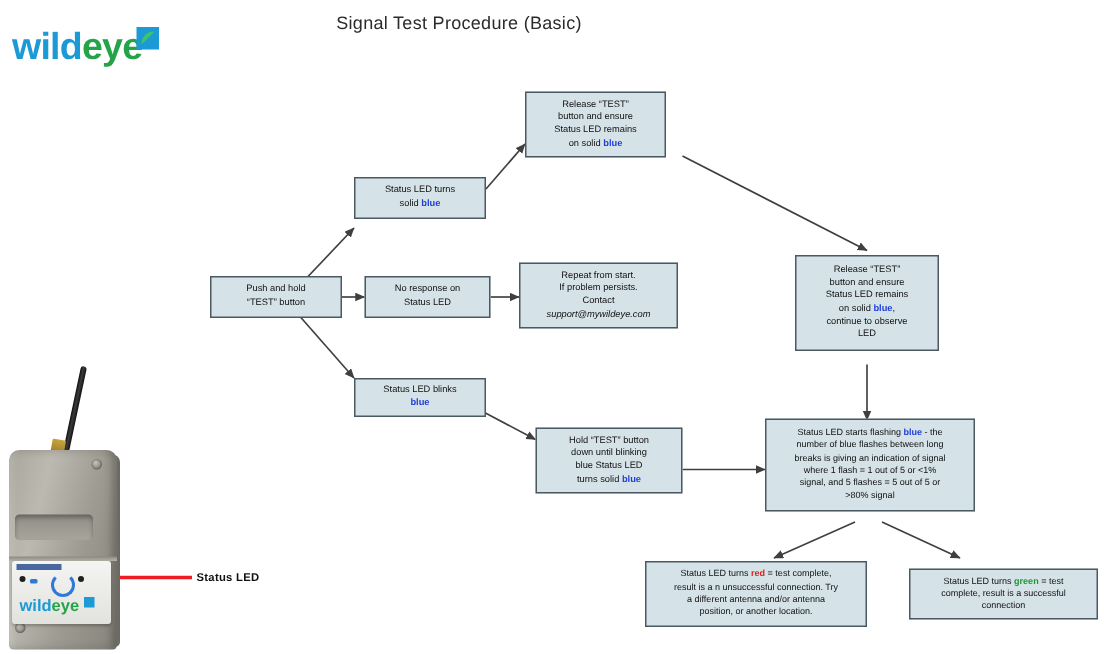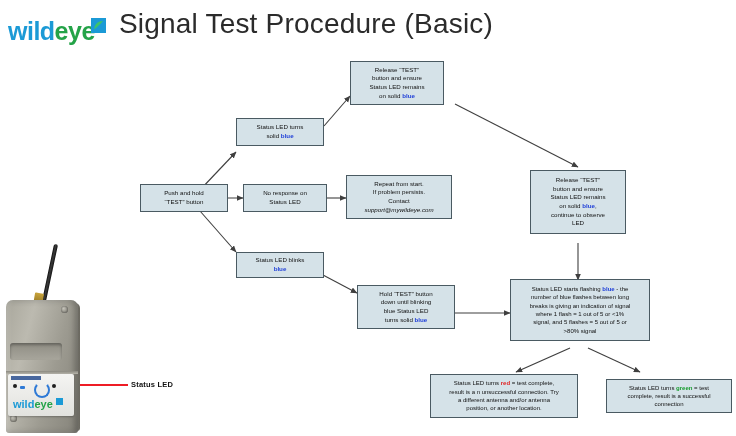--- a/index.html
+++ b/index.html
@@ -48,21 +48,21 @@
   }
   .logo-leaf svg { display: block; }
 
   
   #title {
     position: absolute;
     left: 0;
     top: 8px;
     width: 612px;
     text-align: center;
-    font-size: 28px;
+    font-size: 12px;
     color: #2b2b2b;
     font-family: "Liberation Sans", sans-serif;
     letter-spacing: 0.2px;
   }
 
   
   .node {
     position: absolute;
     box-sizing: border-box;
     background: #d5e2e8;

